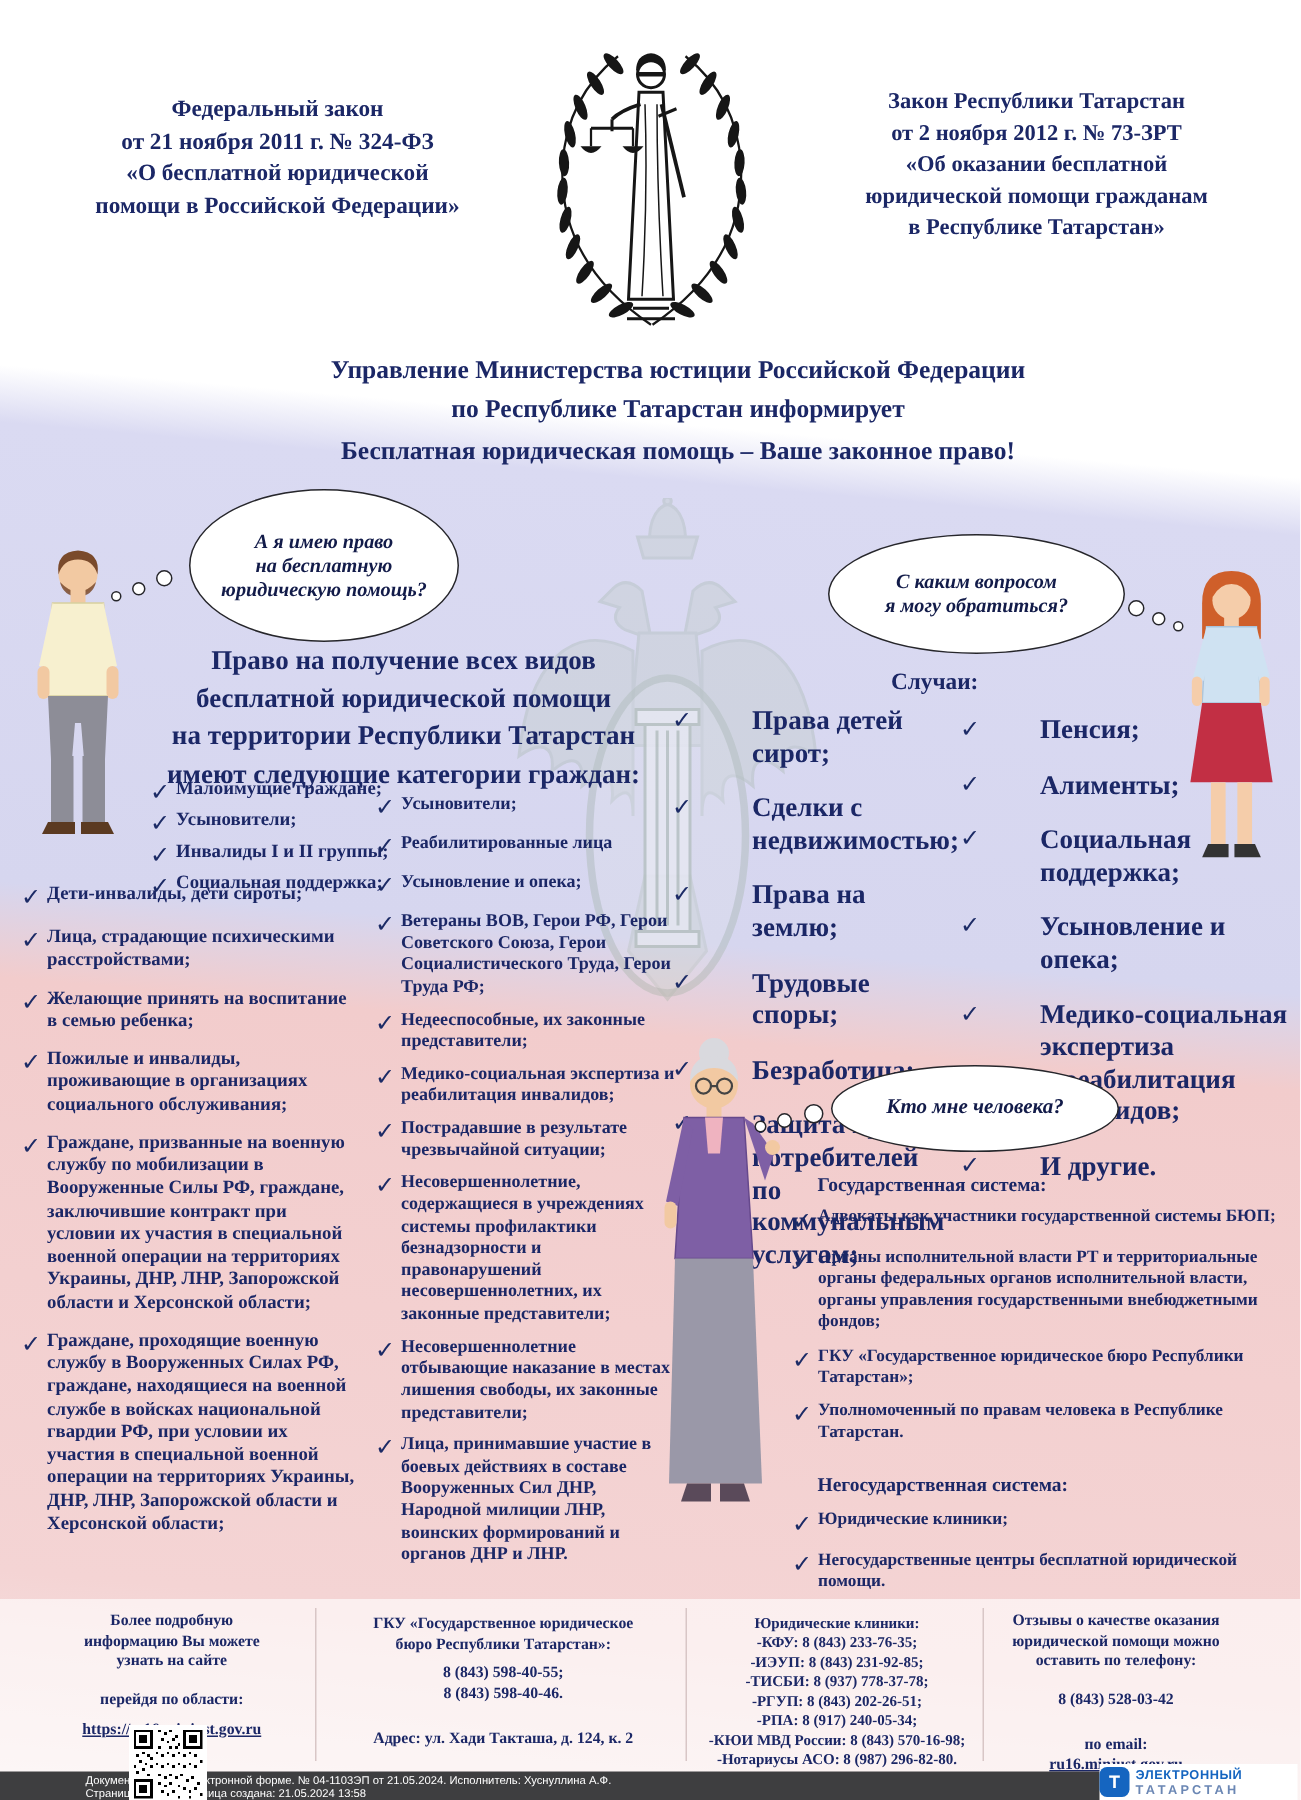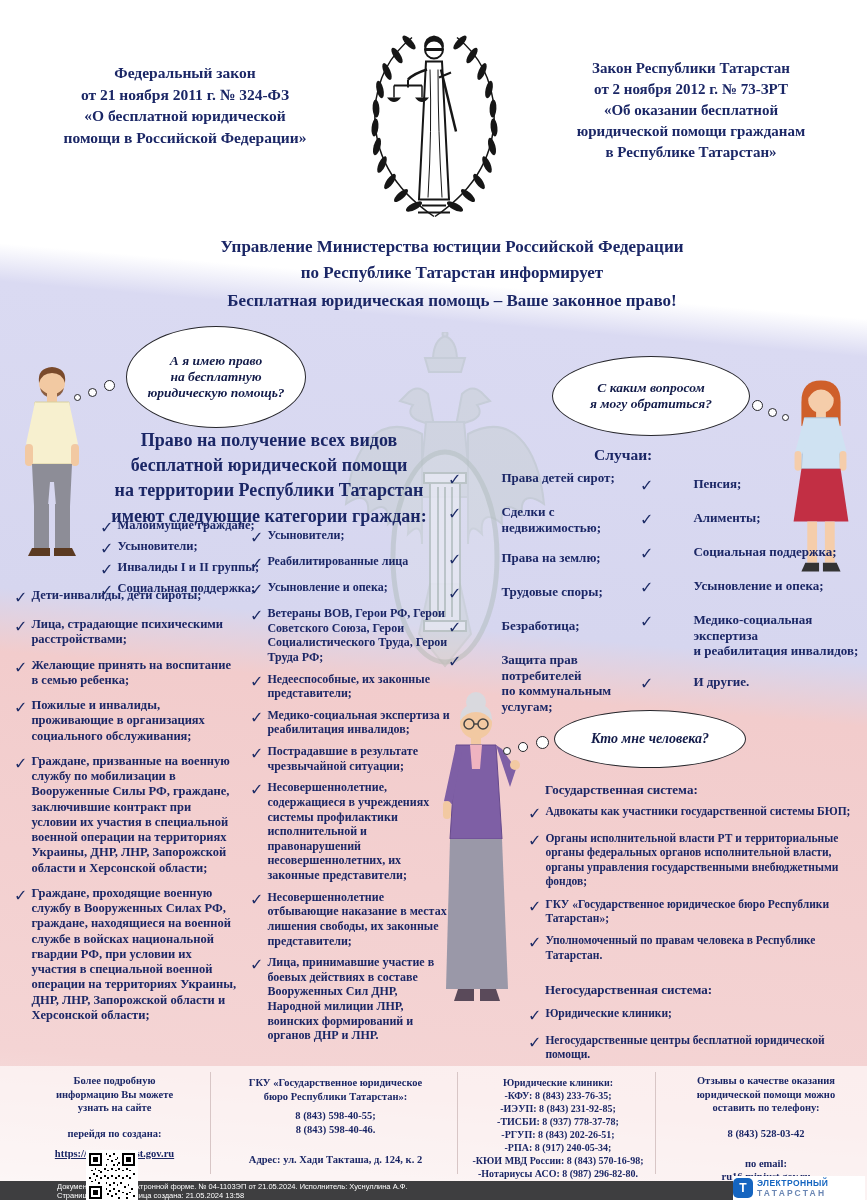--- a/index.html
+++ b/index.html
@@ -50,34 +50,34 @@
   .cat-intro { left:100px; top:518px; width:225px; }
   .cat-intro .check-item { margin-bottom:2px; } .cat-intro .check-text { font-size:12.5px; line-height:1.2; }
   .cat-col1 { left:14px;  top:588px; width:224px; }
   .cat-col1 .check-item { margin-bottom:10px; } .cat-col1 .check-text { font-size:12.5px; line-height:1.22; }
   .cat-col2 { left:250px; top:528px; width:202px; }
   .cat-col2 .check-item { margin-bottom:7px; } .cat-col2 .check-text { font-size:12px; line-height:1.22; }
 
   .cases-col1 { left:448px; top:470px; width:190px; }
   .cases-col2 { left:640px; top:476px; width:222px; }
   .cases-col1 .check-item, .cases-col2 .check-item { margin-bottom:15px; }
-  .cases-col1 .check-text, .cases-col2 .check-text { font-size:13px; line-height:1.2;padding-left:36px; }
+  .cases-col1 .check-text, .cases-col2 .check-text { font-size:18px; line-height:1.2;padding-left:36px; }
 
   .gov-list    { left:528px; top:804px;  width:338px; }
   .nongov-list { left:528px; top:1006px; width:338px; }
   .gov-list .check-item, .nongov-list .check-item { margin-bottom:8px; }
   .gov-list .check-text, .nongov-list .check-text { font-size:11.5px; line-height:1.25; }
 
   .footer-bg { left:0; top:1066px; width:867px; height:134px; background:rgba(255,255,255,.62); z-index:1; }
   .f-div { width:1px; background:#d8c6c6; top:1072px; height:102px; z-index:2; }
   .f-col { z-index:2; text-align:center; color:#1b2766; font-weight:bold; }
   .f-col1 { left:22px;  top:1074px; width:185px; font-size:10.5px; line-height:1.3; }
   .f-col2 { left:218px; top:1076px; width:235px; font-size:10.5px; line-height:1.3; }
   .f-col3 { left:462px; top:1076px; width:192px; font-size:10px;   line-height:1.3; }
-  .f-col4 { left:666px; top:1074px; width:200px; font-size:10.5px; line-height:1.3; }
+  .f-col4 { left:644px; top:1074px; width:200px; font-size:10.5px; line-height:1.3; }
   .f-link { text-decoration:underline; color:#1b2766; display:inline-block; }
   .f-gap-sm { margin-top:6px; } .f-gap-md { margin-top:12px; } .f-gap-lg { margin-top:16px; }
   ul.plainlist { list-style:none; } .plain-item { font-weight:bold; }
 
   .qr { left:86px; top:1150px; width:52px; height:52px; background:#fff; padding:3px; z-index:9; }
   .qr svg { width:100%; height:100%; display:block; }
 
   .bar { left:0; top:1181px; width:737px; height:19px; background:#3e3e40; z-index:7;
          color:#fff; font-family:"Liberation Sans",sans-serif; font-size:7.5px; line-height:9px;
          padding:1px 0 0 57px; }
@@ -319,21 +319,21 @@
         <span class="check-text">Медико-социальная экспертиза и реабилитация инвалидов;</span>
       </li>
 
       <li class="check-item">
         <span class="check">✓</span>
         <span class="check-text">Пострадавшие в результате чрезвычайной ситуации;</span>
       </li>
 
       <li class="check-item">
         <span class="check">✓</span>
-        <span class="check-text">Несовершеннолетние, содержащиеся в учреждениях системы профилактики исполнительной и правонарушений несовершеннолетних, их законные представители;</span>
+        <span class="check-text">Несовершеннолетние, содержащиеся в учреждениях системы профилактики безнадзорности и правонарушений несовершеннолетних, их законные представители;</span>
       </li>
 
       <li class="check-item">
         <span class="check">✓</span>
         <span class="check-text">Несовершеннолетние отбывающие наказание в местах лишения свободы, их законные представители;</span>
       </li>
 
       <li class="check-item">
         <span class="check">✓</span>
         <span class="check-text">Лица, принимавшие участие в боевых действиях в составе Вооруженных Сил ДНР, Народной милиции ЛНР, воинских формирований и органов ДНР и ЛНР.</span>
@@ -474,21 +474,21 @@
 
   <div class="abs footer-bg"></div>
   <div class="abs f-div" style="left:210px;"></div>
   <div class="abs f-div" style="left:457px;"></div>
   <div class="abs f-div" style="left:655px;"></div>
 
   <div class="abs f-col f-col1">
     <div class="pre">Более подробную
 информацию Вы можете
 узнать на сайте</div>
-    <div class="f-gap-md">перейдя по создана:</div>
+    <div class="f-gap-md">перейдя по области:</div>
     <a class="f-link f-gap-sm">https://to16.minjust.gov.ru</a>
   </div>
 
   <div class="abs qr">
     <svg viewBox="0 0 25 25" shape-rendering="crispEdges">
       <rect width="25" height="25" fill="#fff"></rect>
       <g fill="#000">
         <rect x="0" y="0" width="7" height="7"></rect>
           <rect x="1" y="1" width="5" height="5" fill="#fff"></rect>
           <rect x="2" y="2" width="3" height="3"></rect>

